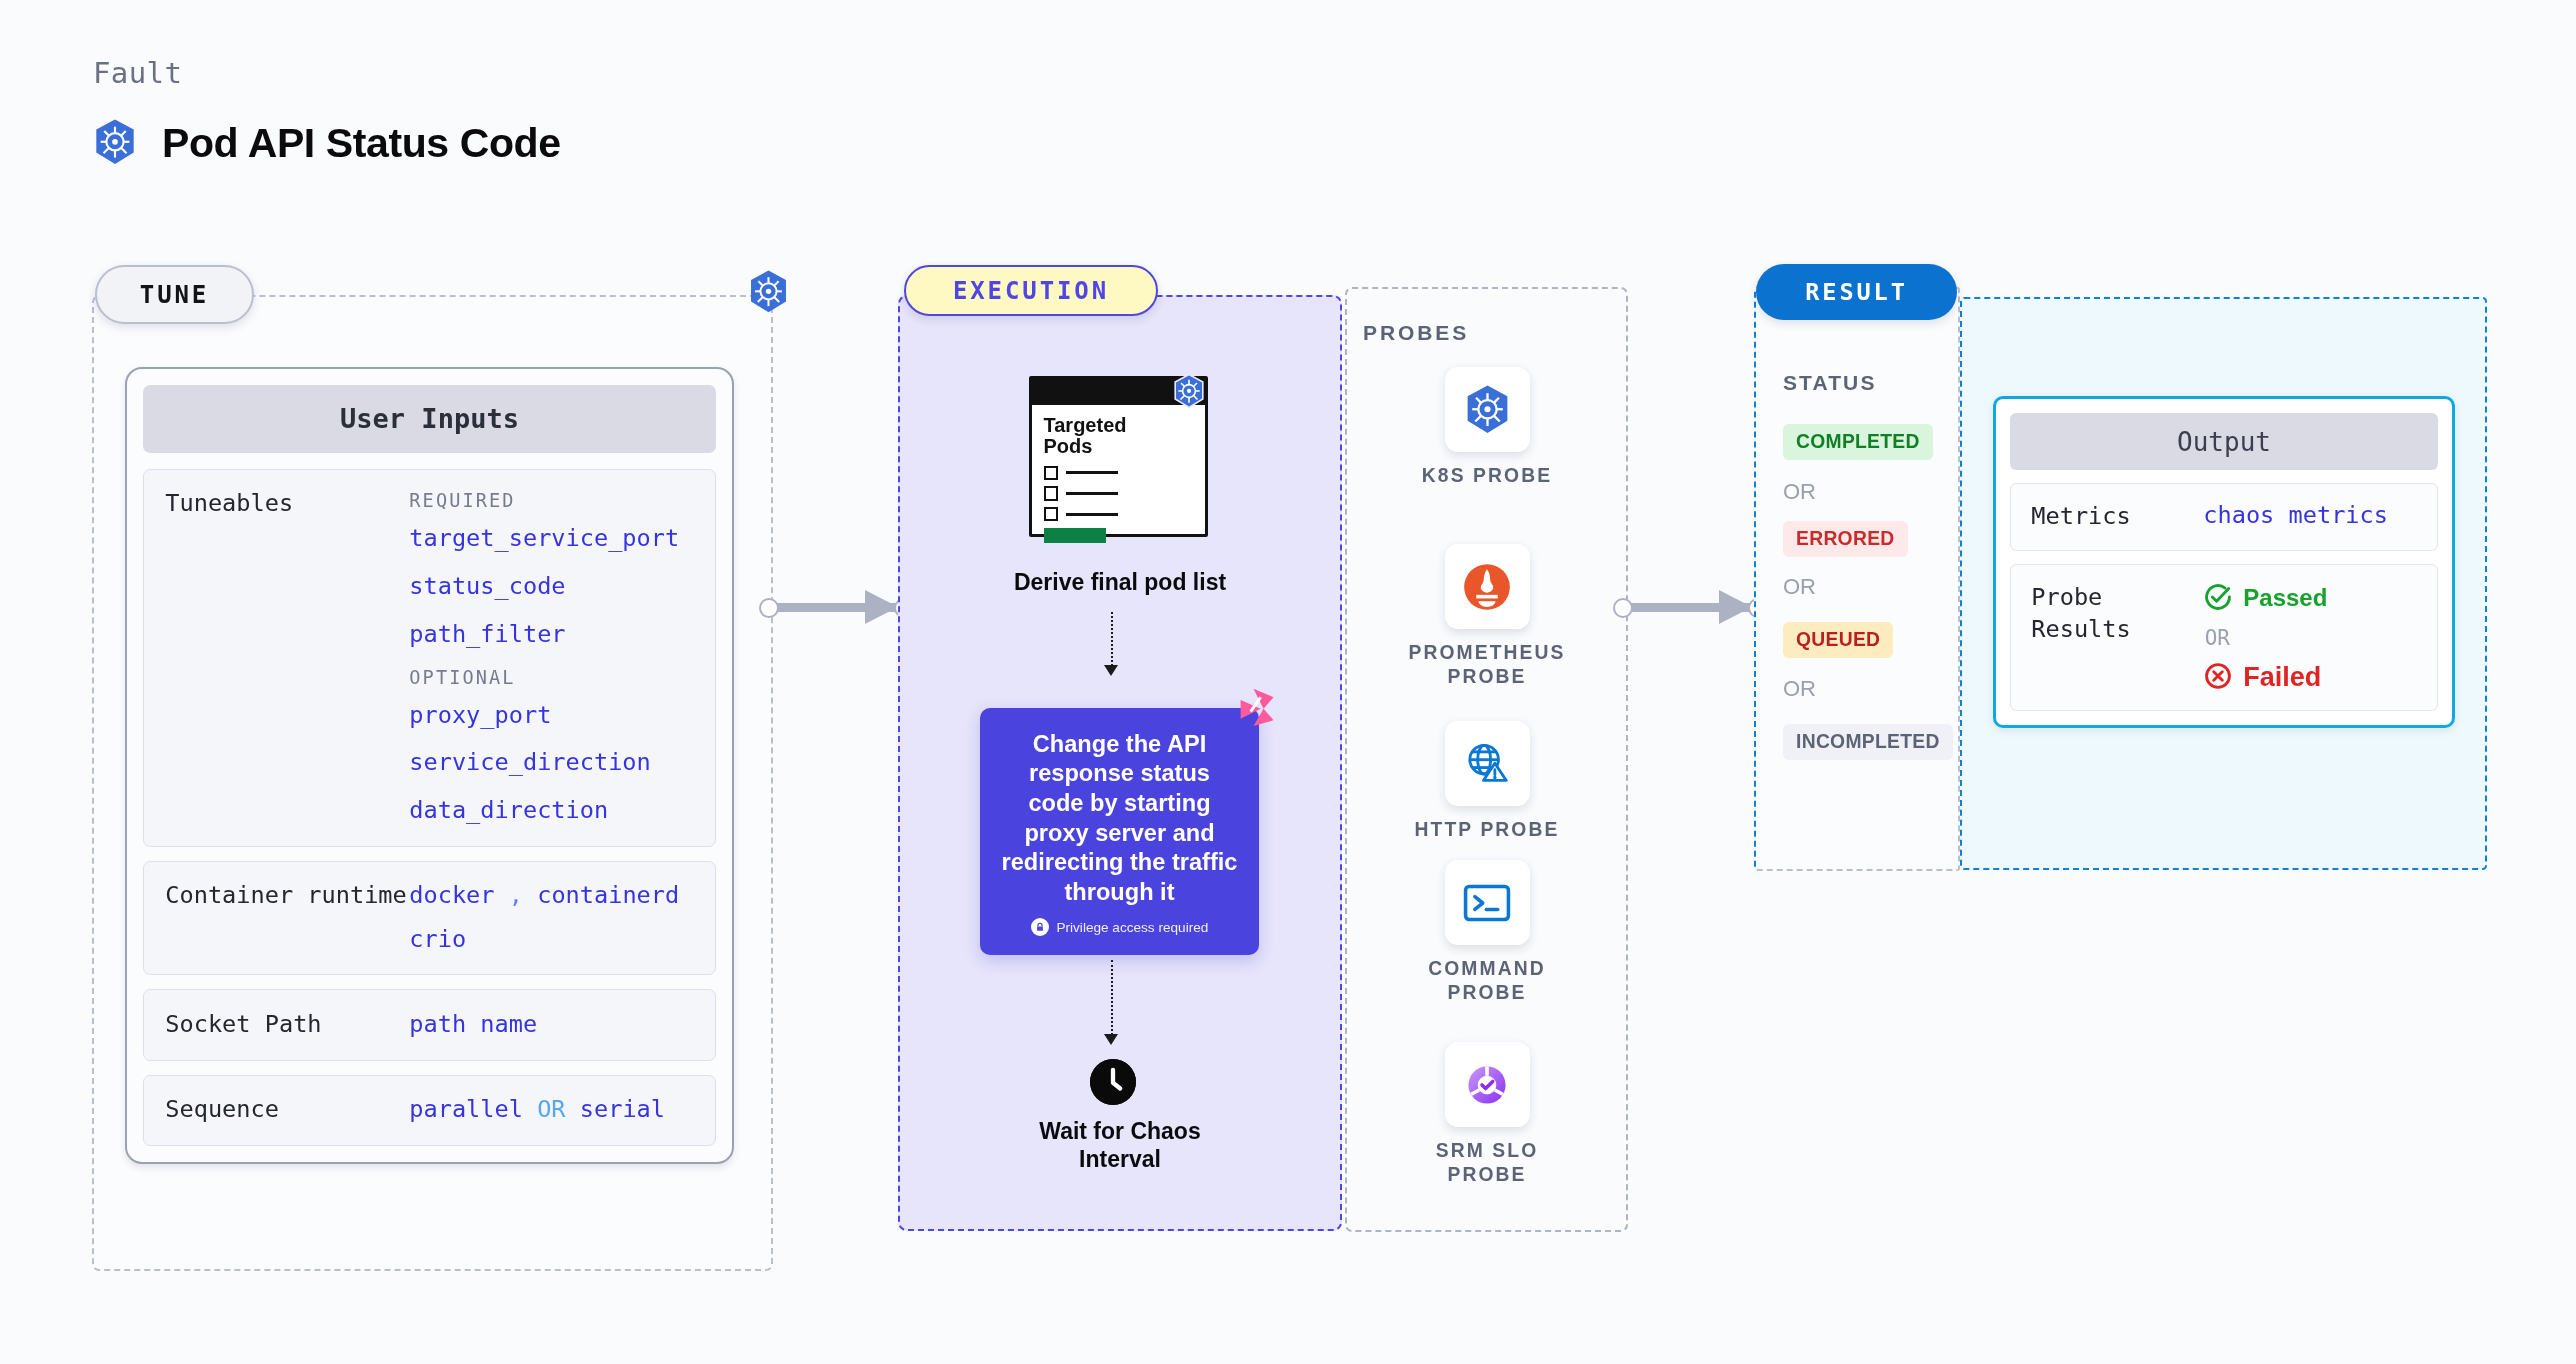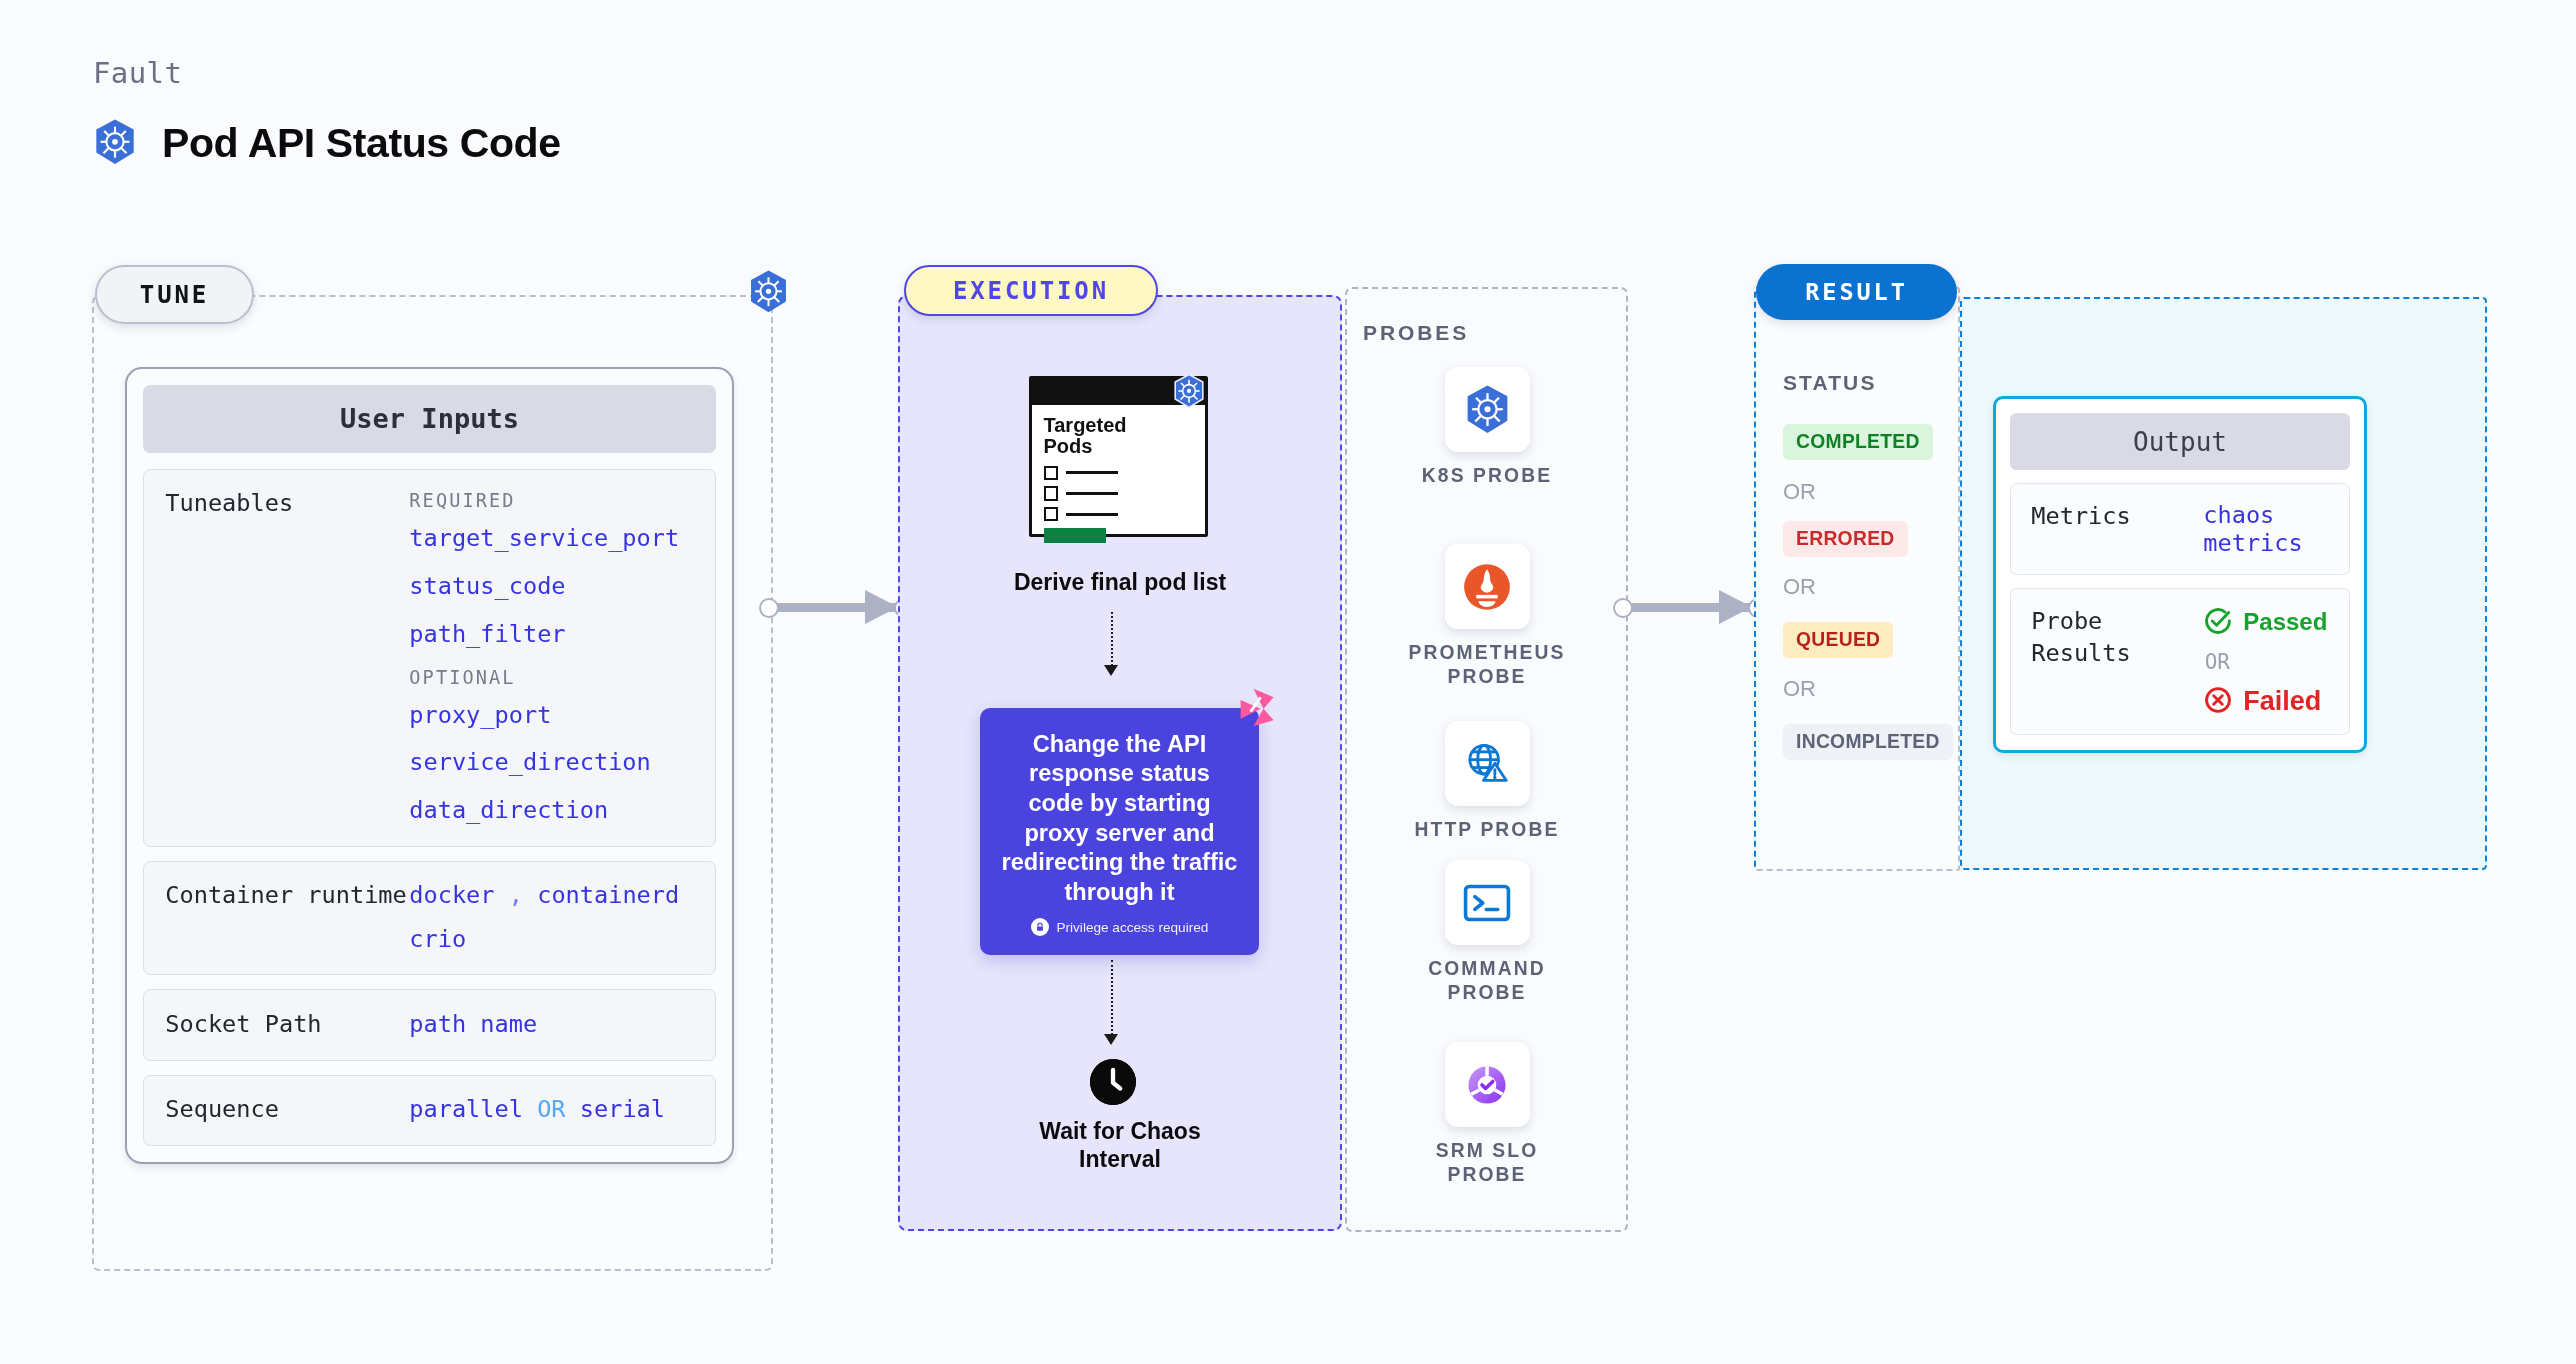--- a/index.html
+++ b/index.html
@@ -181,21 +181,21 @@
   .or2 { top: 574px; }
   .b-queued { top: 622px; background: #fdecc0; color: #ba1f1f; }
   .or3 { top: 676px; }
   .b-incompleted { top: 724px; background: #f0f1f6; color: #5d6376; }
 
   .outer-cyan {
     position: absolute; left: 1960px; top: 297px; width: 527px; height: 573px;
     border: 2.1px dashed #0d80d8; border-radius: 4.3px; background: #eef9fd;
   }
   .out-card {
-    position: absolute; left: 1993px; top: 396px; width: 374px;
+    position: absolute; left: 1993px; top: 396px; width: 462px;
     background: #fff; border: 3.6px solid #0fa9e0; border-radius: 10px; padding: 14.3px;
     box-shadow: 0 2.9px 8.6px rgba(20,60,90,.10);
   }
   .out-head {
     background: #d9dae4; border-radius: 6.4px; height: 57px;
     display: flex; align-items: center; justify-content: center;
     font-family: "DejaVu Sans Mono", monospace; font-size: 26px; color: #3a3f4d;
     margin-bottom: 13px;
   }
   .out-row {

